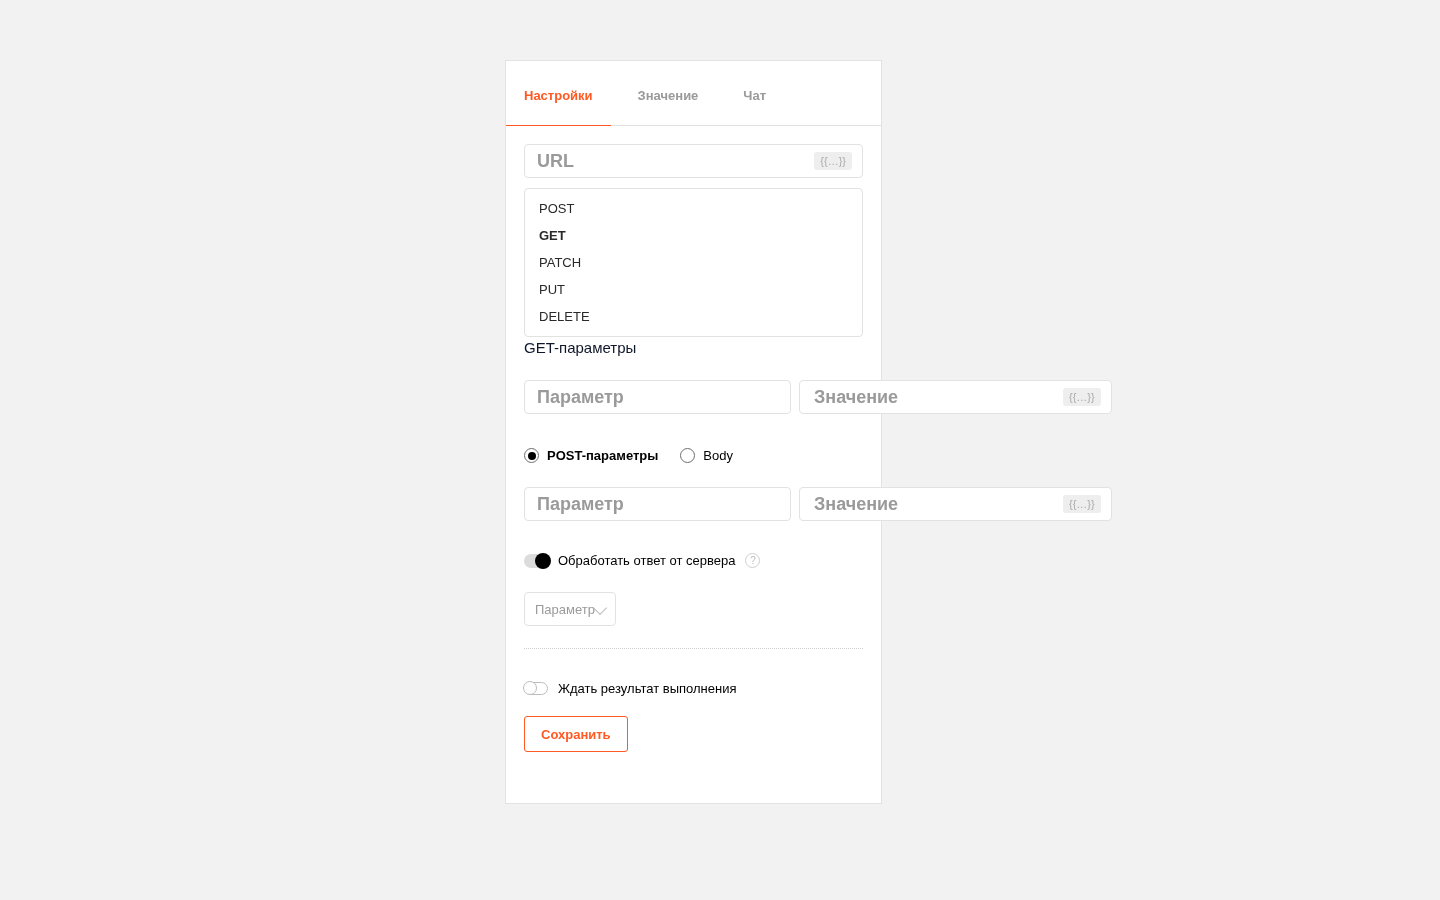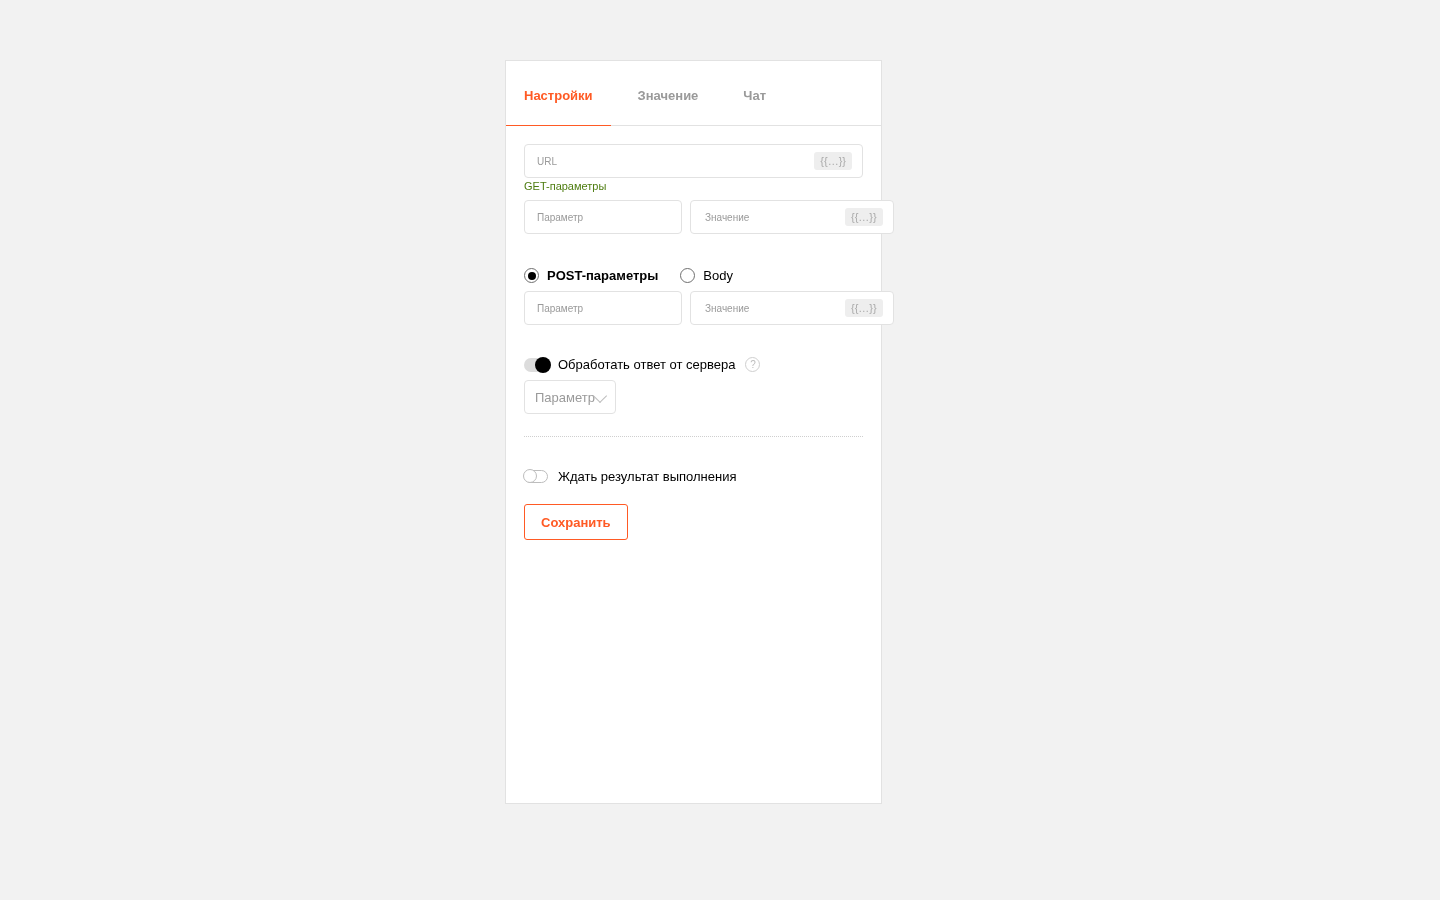--- a/index.html
+++ b/index.html
@@ -55,37 +55,37 @@
     height:34px;
     border:1px solid var(--grey-border);
     border-radius:4px;
     display:flex;align-items:center;
     padding:0 10px;
     background:#fff;
     font-size:13px;color:var(--text);
   }
   .field input{
     border:none;outline:none;flex:1;
-    font-size:10px;color:var(--text);background:transparent;
+    font-size:18px;color:var(--text);background:transparent;font-weight:bold;
   }
   .field input::placeholder{color:var(--grey-text);}
   .badge-braces{
     background:var(--grey-badge-bg);
     color:var(--grey-badge-text);
     font-size:11px;
     padding:3px 6px;
     border-radius:3px;
     margin-left:6px;
     cursor:pointer;
   }
-  .row2{display:flex;gap:8px;margin-top:8px;}
+  .row2{display:flex;gap:8px;margin-top:24px;}
   .row2 .field:first-child{flex:0 0 100px;}
   .row2 .field:last-child{flex:1;padding-left:12px;}
   .sect-label{
-    font-size:11px;color:#4d7c0f;
+    font-size:15px;color:#0f172a;
     margin-top:0;
   }
   
   .dropdown{
     margin-top:10px;
     border:1px solid var(--grey-border);
     border-radius:4px;
     background:#fff;
     padding:6px 0;
   }
@@ -173,20 +173,27 @@
 
   <div class="body">
 
     
     <div class="field">
       <input placeholder="URL" style="">
       <span class="badge-braces">{{…}}</span>
     </div>
 
     
+    <div class="dropdown">
+      <div class="opt">POST</div>
+      <div class="opt selected">GET</div>
+      <div class="opt">PATCH</div>
+      <div class="opt">PUT</div>
+      <div class="opt">DELETE</div>
+    </div>
 
     
     <div class="sect-label under-dropdown">GET-параметры</div>
     <div class="row2">
       <div class="field">
         <input placeholder="Параметр" style="">
       </div>
       <div class="field">
         <input placeholder="Значение" style="">
         <span class="badge-braces">{{…}}</span>

